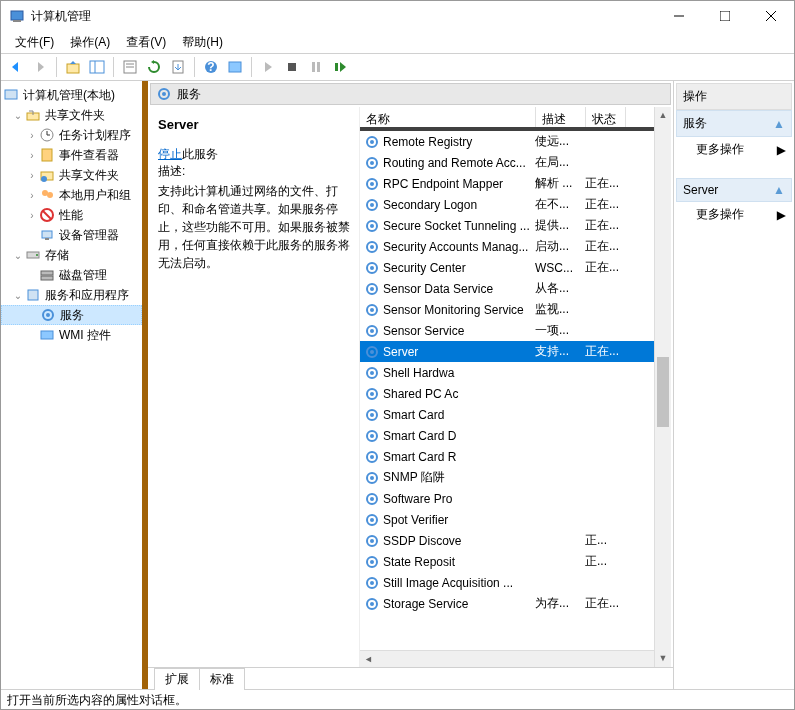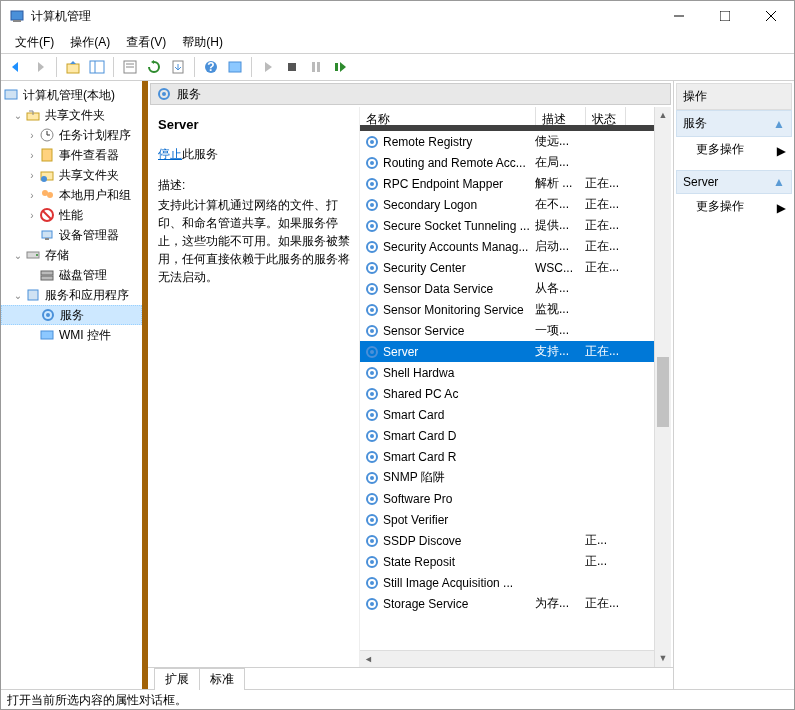--- a/index.html
+++ b/index.html
@@ -19,24 +19,24 @@
 .node{display:flex;align-items:center;height:20px;padding-right:4px;white-space:nowrap}
 .node.selected{background:#cde8ff;border:1px dotted #99d1ff}
 .twisty{width:14px;text-align:center;color:#888;font-size:10px}
 .nicon{width:16px;height:16px;margin-right:4px;flex-shrink:0}
 .center{flex:1;display:flex;flex-direction:column;border-right:1px solid #d0d0d0;position:relative}
 .svchdr{height:22px;background:#e8e8e8;display:flex;align-items:center;padding:0 6px;border-bottom:1px solid #d0d0d0;border:1px solid #ccc;margin:2px}
 .svcbody{flex:1;display:flex;overflow:hidden;margin:0 2px}
 .details{width:210px;padding:10px 8px;border-right:1px solid #eee}
 .details h3{font-size:13px;font-weight:bold;margin-bottom:14px}
 .details a{color:#0066cc;text-decoration:underline;cursor:pointer}
-.details .desc-lbl{margin-top:14px;margin-bottom:2px}
+.details .desc-lbl{margin-top:0;margin-bottom:2px}
 .details .desc{line-height:1.5}
 .list{flex:1;display:flex;flex-direction:column;position:relative}
-.listhdr{height:24px;display:flex;border-bottom:6px solid #404040}
+.listhdr{height:24px;display:flex;border-bottom:4px solid #404040}
 .listhdr div{padding:4px 6px;border-right:1px solid #e0e0e0}
 .col-name{width:176px}
 .col-desc{width:50px}
 .col-stat{width:40px}
 .rows{flex:1;overflow:hidden;position:relative}
 .row{height:21px;display:flex;align-items:center;white-space:nowrap}
 .row.sel{background:#0078d7;color:#fff}
 .row .gicon{width:16px;height:16px;margin:0 3px 0 4px;flex-shrink:0}
 .row .rn{width:152px;overflow:hidden;text-overflow:ellipsis}
 .row .rd{width:50px;overflow:hidden;text-overflow:ellipsis}
@@ -45,21 +45,21 @@
 .vscroll .thumb{position:absolute;left:2px;right:2px;top:250px;height:70px;background:#c2c2c2}
 .vscroll .arr{position:absolute;left:0;right:0;height:17px;text-align:center;font-size:9px;color:#666;line-height:17px}
 .hscroll{height:17px;background:#f0f0f0;border-top:1px solid #ddd;position:relative}
 .hscroll .arr{position:absolute;top:0;bottom:0;width:17px;text-align:center;font-size:9px;color:#666;line-height:17px}
 .tabs{height:22px;display:flex;align-items:center;padding-left:6px;border-top:1px solid #d0d0d0}
 .tab{padding:2px 10px;border:1px solid #d0d0d0;border-bottom:none;margin-right:-1px;background:#fff}
 .tab.active{background:#fff}
 .actions{width:120px;padding:2px;background:#fff;font-size:12px}
 .actions .ahdr{background:#eee;padding:4px 6px;border:1px solid #ddd}
 .actions .asec{background:#e4eef8;padding:4px 6px;margin-top:0;border:1px solid #cfe0f0;display:flex;justify-content:space-between;align-items:center}
-.actions .aitem{padding:4px 6px 12px 20px;display:flex;justify-content:space-between;align-items:flex-end}
+.actions .aitem{padding:4px 6px 20px 20px;display:flex;justify-content:space-between;align-items:center}
 .status{height:22px;border-top:1px solid #d0d0d0;padding:2px 6px;display:flex;align-items:center}
 .blue-tri{color:#5b9bd5}
 svg{display:block}
 </style>
 </head>
 <body>
 
 <div class="titlebar">
   <span class="icon">
       <svg width="16" height="16">

